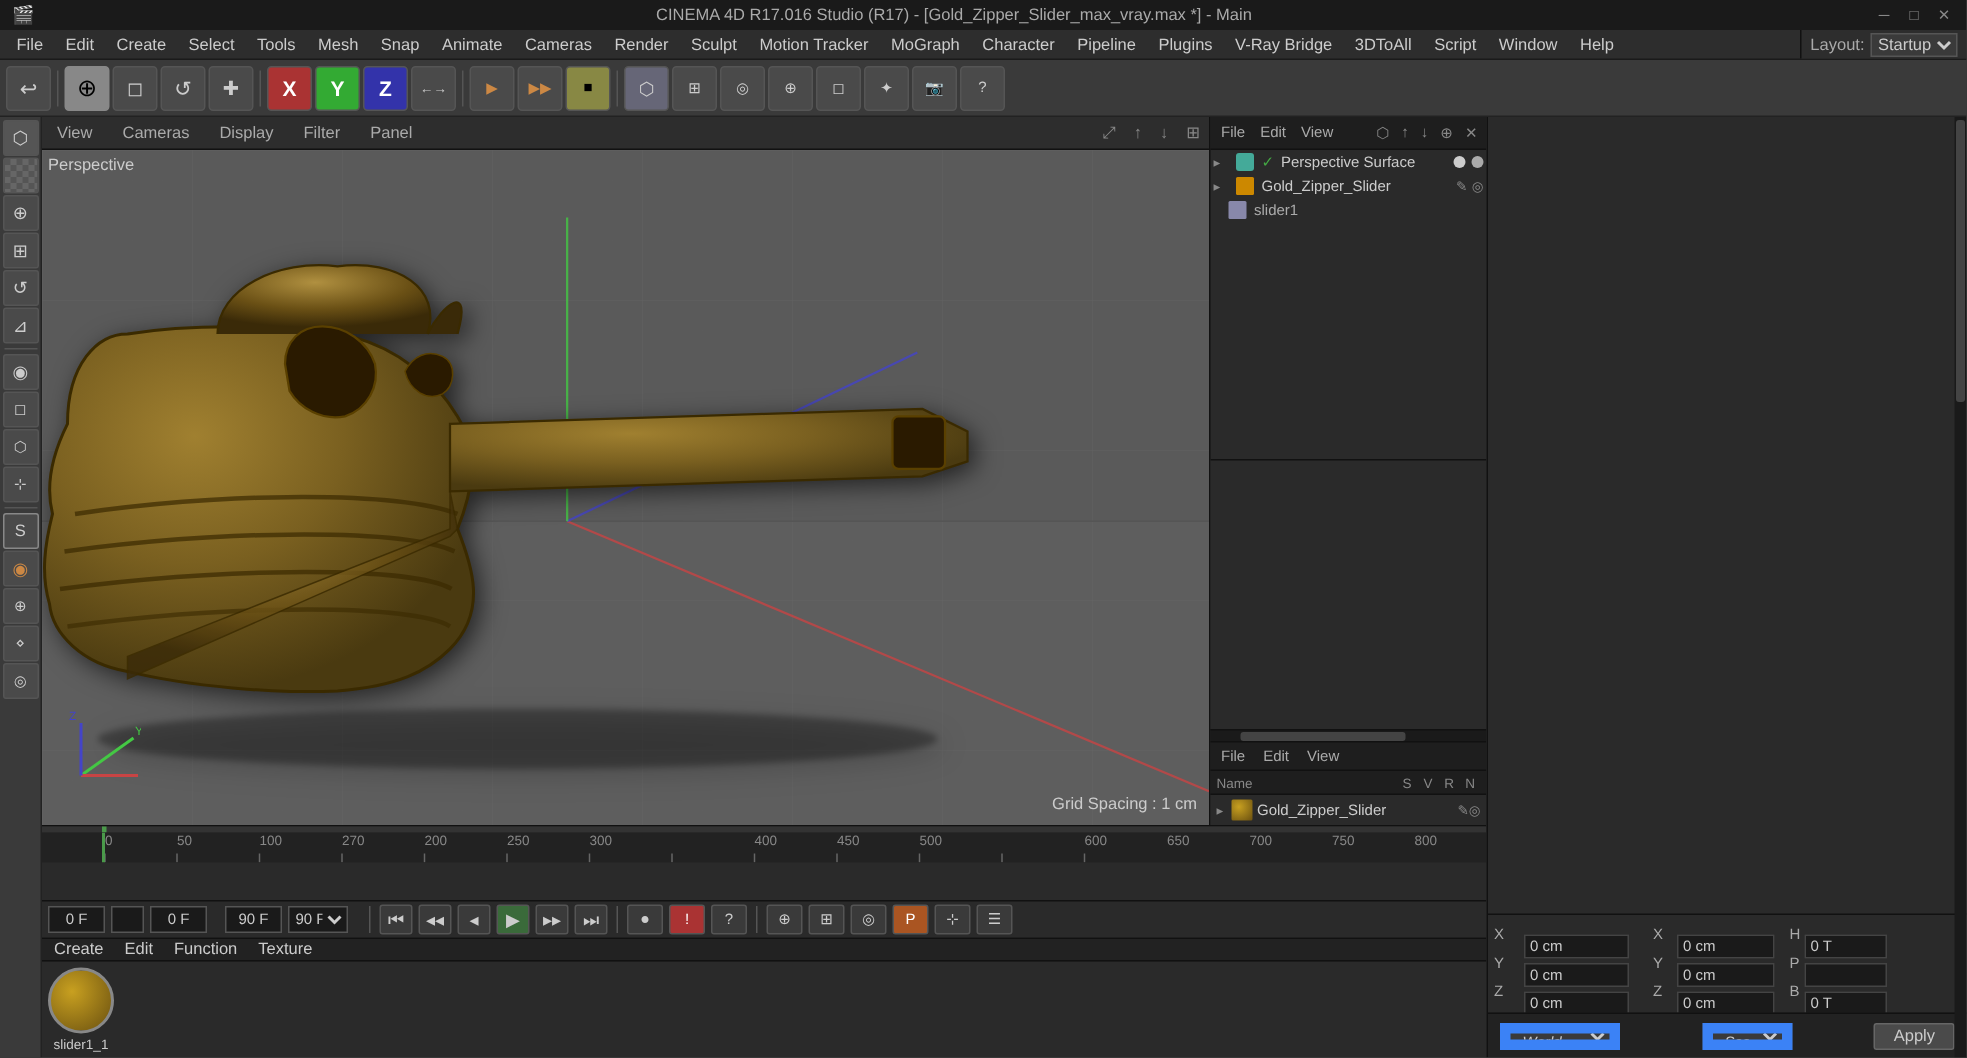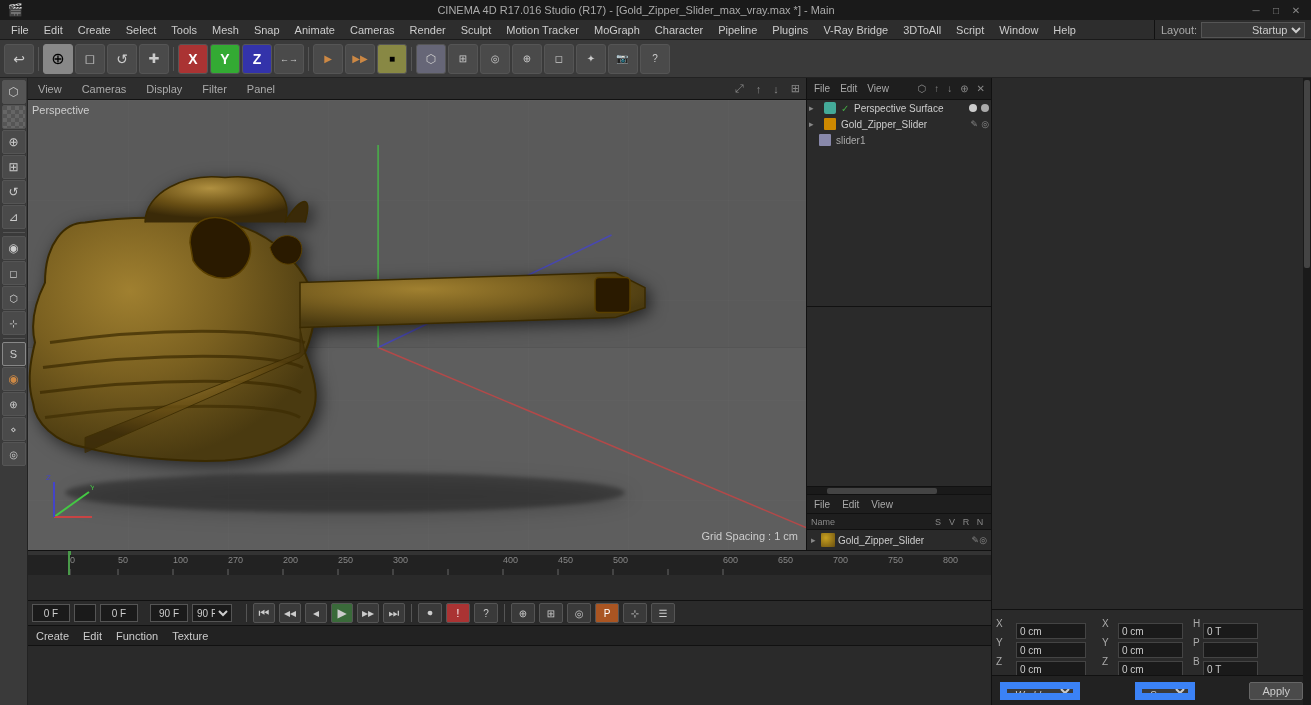--- a/index.html
+++ b/index.html
@@ -140,21 +140,21 @@
       <span class="menu-item">Pipeline</span>
       <span class="menu-item">Plugins</span>
       <span class="menu-item">V-Ray Bridge</span>
       <span class="menu-item">3DToAll</span>
       <span class="menu-item">Script</span>
       <span class="menu-item">Window</span>
       <span class="menu-item">Help</span>
     </div>
     <div style="display:flex; align-items:center; padding:0 6px; background:#2d2d2d; gap:4px; border-left:1px solid #111;">
       <span style="color:#aaa; font-size:11px;">Layout:</span>
-      <select style="background:#3a3a3a; color:#ccc; border:1px solid #555; font-size:11px; height:16px;padding-left:46px;">
+      <select style="background:#3a3a3a; color:#ccc; border:1px solid #555; font-size:11px; height:16px;">
         <option>Startup</option>
       </select>
     </div>
   </div>
 
   <div id="toolbar">
 
     <div class="toolbar-group">
       <div class="toolbar-btn" title="Undo">↩</div>
     </div>
@@ -485,20 +485,26 @@
         <div class="transport-icon-btn">☰</div>
       </div>
 
       <div id="bottom-bar">
         <div id="bottom-bar-menu">
           <span class="bottom-menu-item">Create</span>
           <span class="bottom-menu-item">Edit</span>
           <span class="bottom-menu-item">Function</span>
           <span class="bottom-menu-item">Texture</span>
         </div>
+        <div id="bottom-bar-content">
+          <div class="mat-container">
+            <div class="mat-thumb"></div>
+            <div class="mat-label">slider1_1</div>
+          </div>
+        </div>
       </div>
     </div>
 
     <div id="attr-panel" style="width:320px; background:#2a2a2a; border-left:1px solid #111; display:flex; flex-direction:column; font-size:10px; position:relative;">
 
       <div style="flex:1; overflow-y:auto; background:#2a2a2a;">
 
         <div style="position:absolute; right:0; top:0; width:8px; height:100%; background:#1a1a1a;">
           <div style="width:6px; height:30%; background:#444; margin:2px 1px; border-radius:2px; margin-top:20%;"></div>
         </div>

